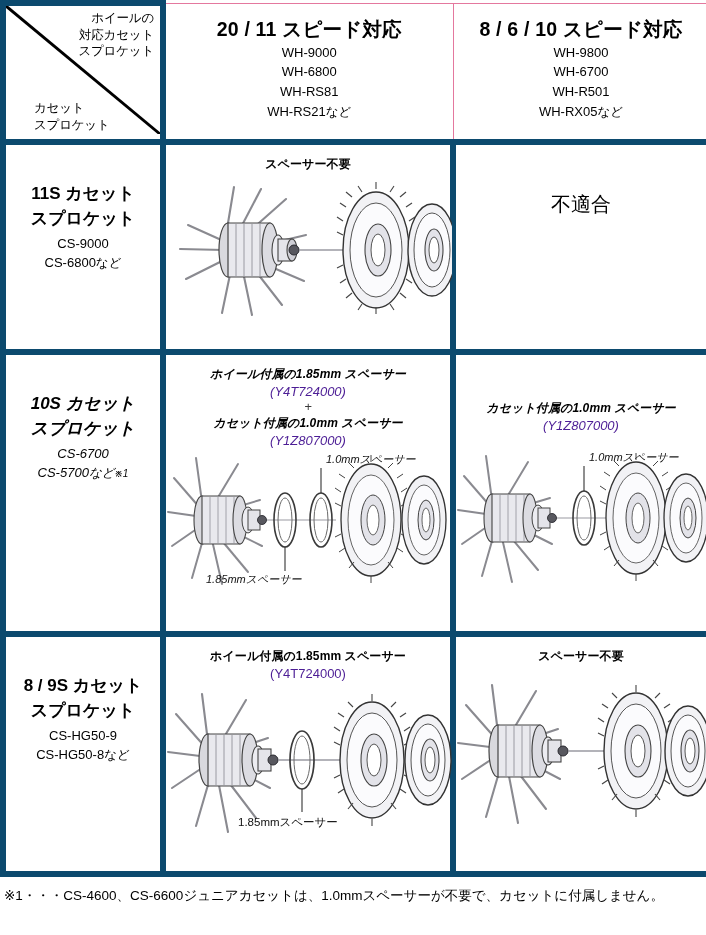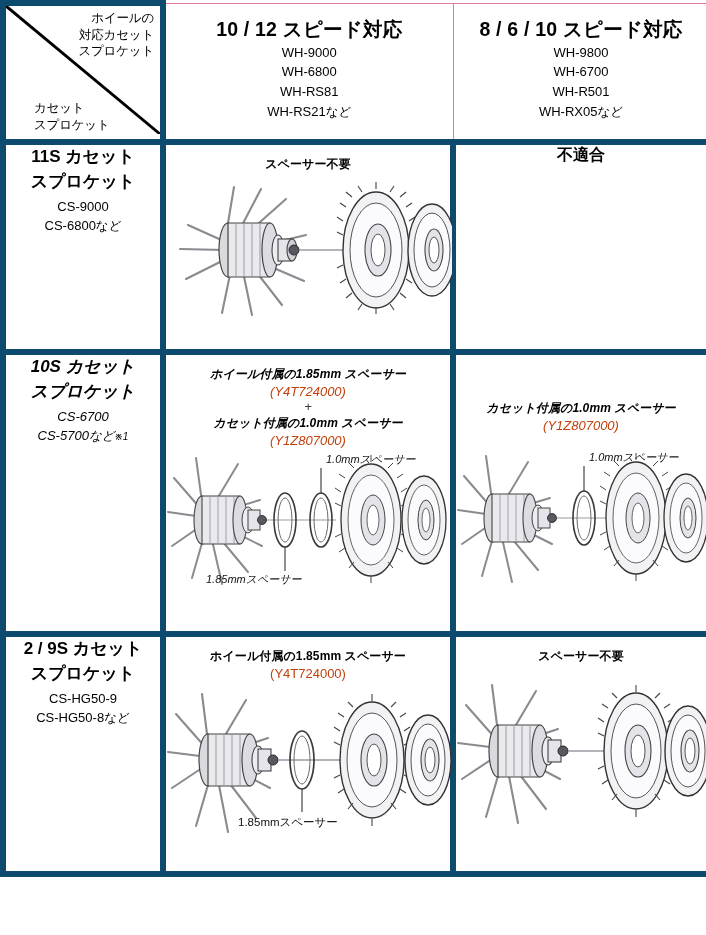--- a/index.html
+++ b/index.html
@@ -104,20 +104,21 @@
     text-align: center;
     vertical-align: middle;
     border-right: 1px solid #000000 !important;
   }
   .rowhead .rh-title {
     font-size: 17px;
     font-weight: bold;
     line-height: 1.45;
     white-space: pre-line;
     letter-spacing: 0px;
+    margin-top: 37px;
   }
   .rowhead .rh-models {
     font-size: 13px;
     line-height: 1.45;
     margin-top: 4px;
     white-space: pre-line;
   }
   .rowhead .rh-models .nado { font-size: 12.5px; }
   .rowhead .rh-models .mark { font-size: 10px; }
 
@@ -130,31 +131,32 @@
     font-size: 12px;
     font-weight: bold;
     line-height: 1.3;
     margin-top: 12px;
     letter-spacing: 0.1px;
   }
   .cell-sub {
     font-size: 13px;
     font-weight: normal;
     line-height: 1.35;
-    color: #c2410c;
+    color: #4c1d95;
   }
   .cell-plus {
     font-size: 13px;
     line-height: 1.1;
     color: #3a3a3a;
   }
   .cell-center-text {
-    font-size: 16px;
-    font-weight: bold;
+    font-size: 20px;
+    font-weight: normal;
     text-align: center;
+    margin-top: 46px;
   }
 
   .fig { display: block; margin: 0 auto; }
 
   
   .r1 { height: 210px; }
   .r2 { height: 282px; font-style: italic; }
   .r3 { height: 240px; }
 
   
@@ -186,21 +188,21 @@
             <line x1="0" y1="0" x2="160" y2="133" stroke="#000000" stroke-width="3"></line>
           </svg>
           <div class="corner-top-label">ホイールの
 対応カセット
 スプロケット</div>
           <div class="corner-bottom-label">カセット
 スプロケット</div>
         </td>
 
         <td class="hdr">
-          <div class="hdr-title">10 / 12 スピード対応</div>
+          <div class="hdr-title">20 / 11 スピード対応</div>
           <div class="hdr-models"><span>WH-9000
 WH-6800
 WH-RS81
 WH-RS21</span><span class="nado">など</span></div>
         </td>
 
         <td class="hdr">
           <div class="hdr-title">8 / 6 / 10 スピード対応</div>
           <div class="hdr-models"><span>WH-9800
 WH-6700
@@ -451,21 +453,21 @@
               <ellipse cx="232" cy="70" rx="8" ry="20" fill="#e3e3e9" stroke="#444" stroke-width="1"></ellipse>
               <ellipse cx="232" cy="70" rx="4" ry="12" fill="#ffffff" stroke="#555" stroke-width="0.9"></ellipse>
             </g>
             <text x="133" y="13" font-family="'Liberation Sans',sans-serif" font-size="11" fill="#111">1.0mmスペーサー</text>
           </svg>
         </td>
       </tr>
 
       <tr class="r3">
         <td class="rowhead">
-          <div class="rh-title">2 / 9S カセット
+          <div class="rh-title">8 / 9S カセット
 スプロケット</div>
           <div class="rh-models"><span>CS-HG50-9
 CS-HG50-8</span><span class="nado">など</span></div>
         </td>
 
         <td class="cell">
           <div class="cell-note">ホイール付属の1.85mm スペーサー</div>
           <div class="cell-sub">(Y4T724000)</div>
 
           <svg class="fig" width="286" height="150" viewBox="0 0 286 150" style="margin-top:6px;">
@@ -597,15 +599,16 @@
               <ellipse cx="234" cy="72" rx="5" ry="13" fill="#ffffff" stroke="#555" stroke-width="1"></ellipse>
             </g>
           </svg>
         </td>
       </tr>
 
     </tbody>
   </table>
 
   <div class="footnotes">
+    <div>※1・・・CS-4600、CS-6600ジュニアカセットは、1.0mmスペーサーが不要で、カセットに付属しません。</div>
   </div>
 
 </div>
 
 </body></html>

